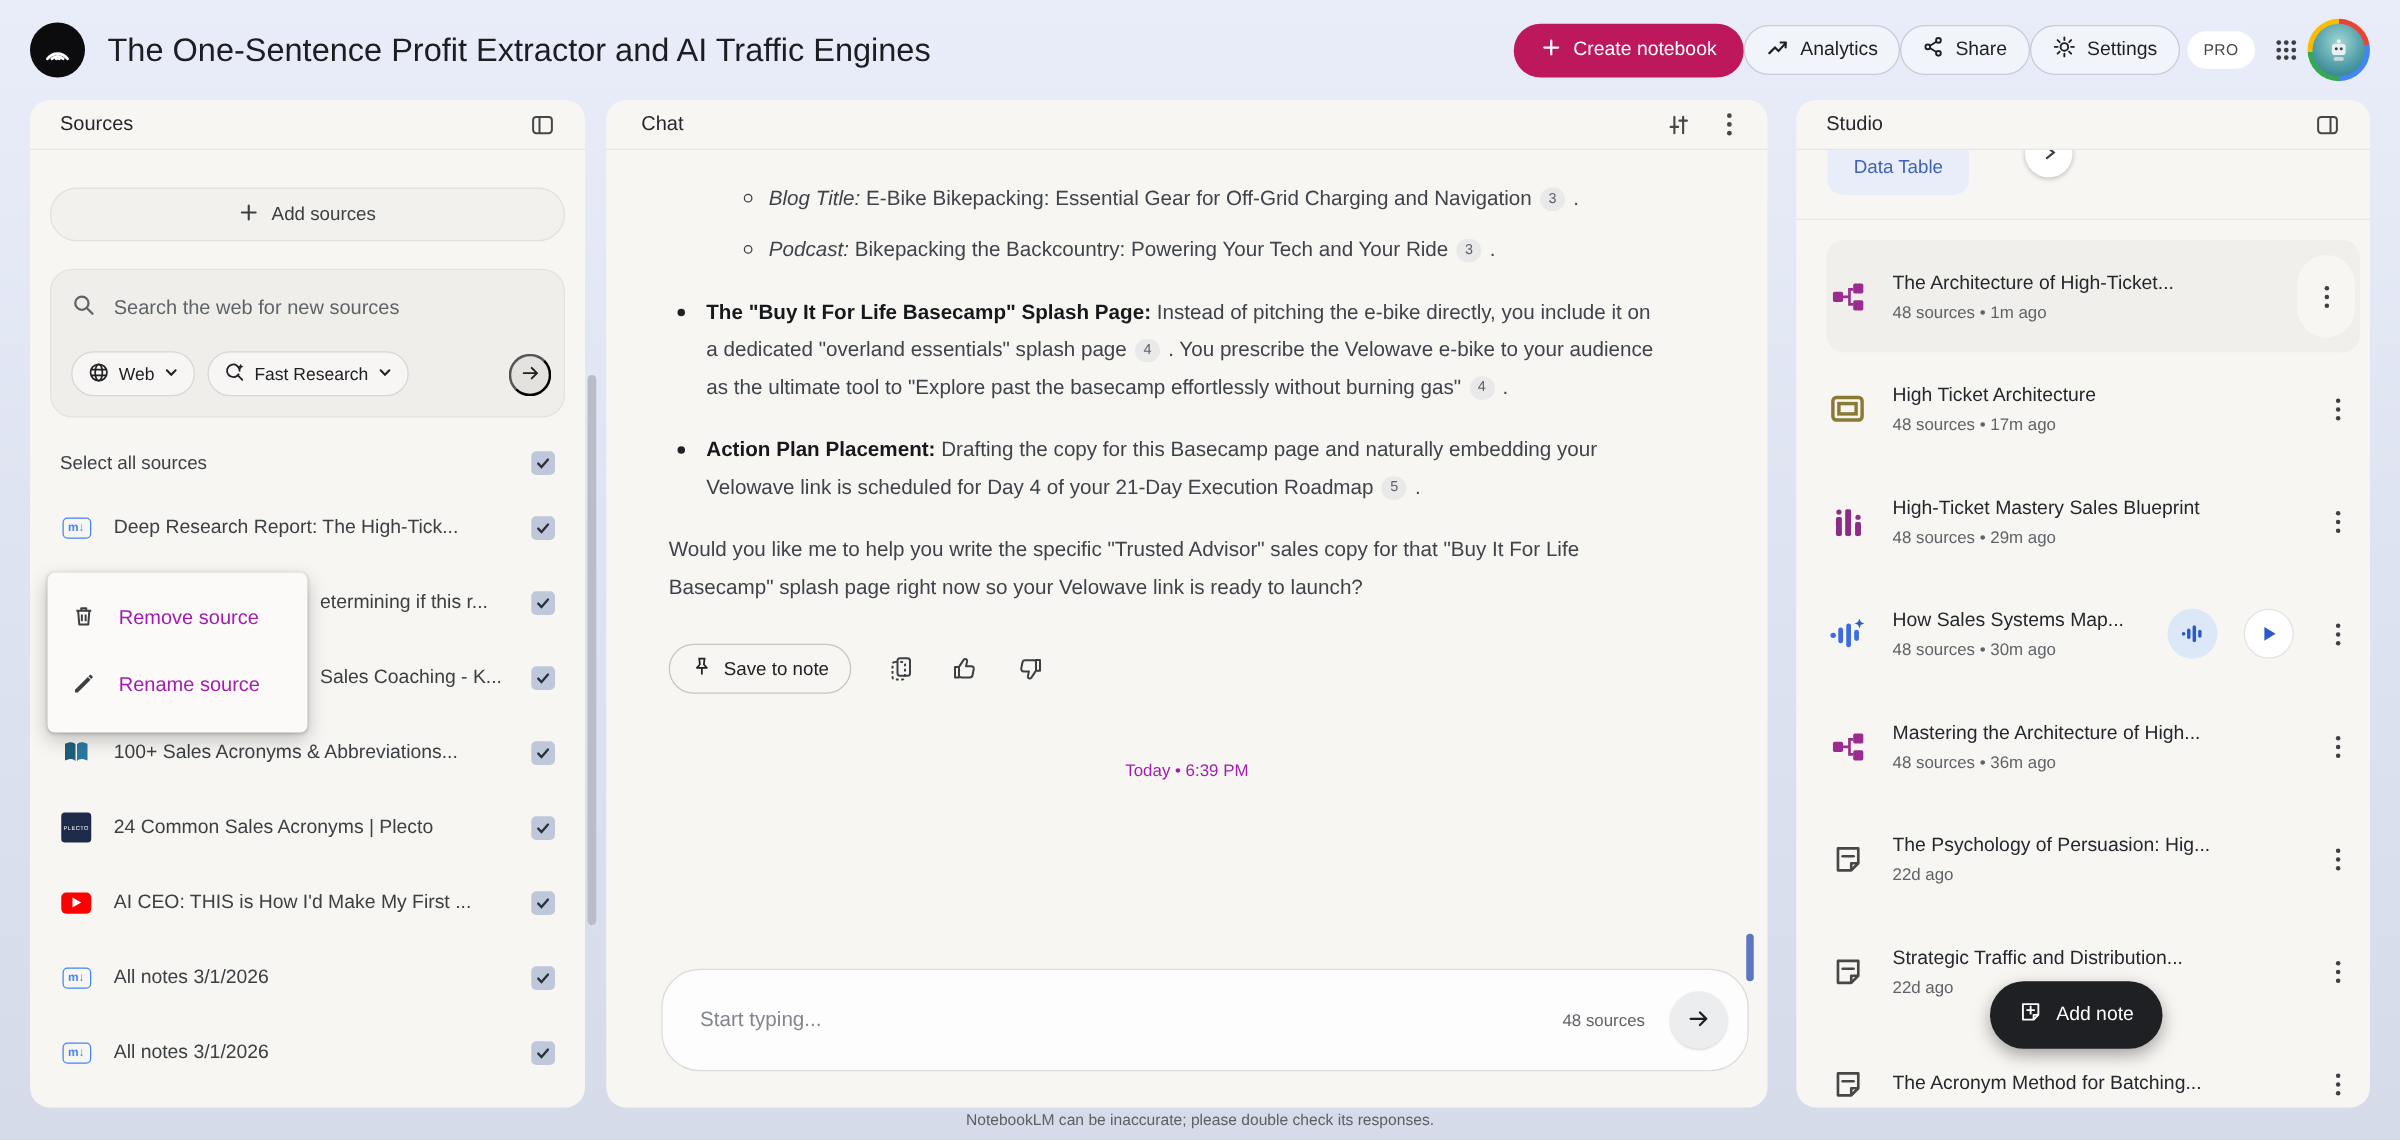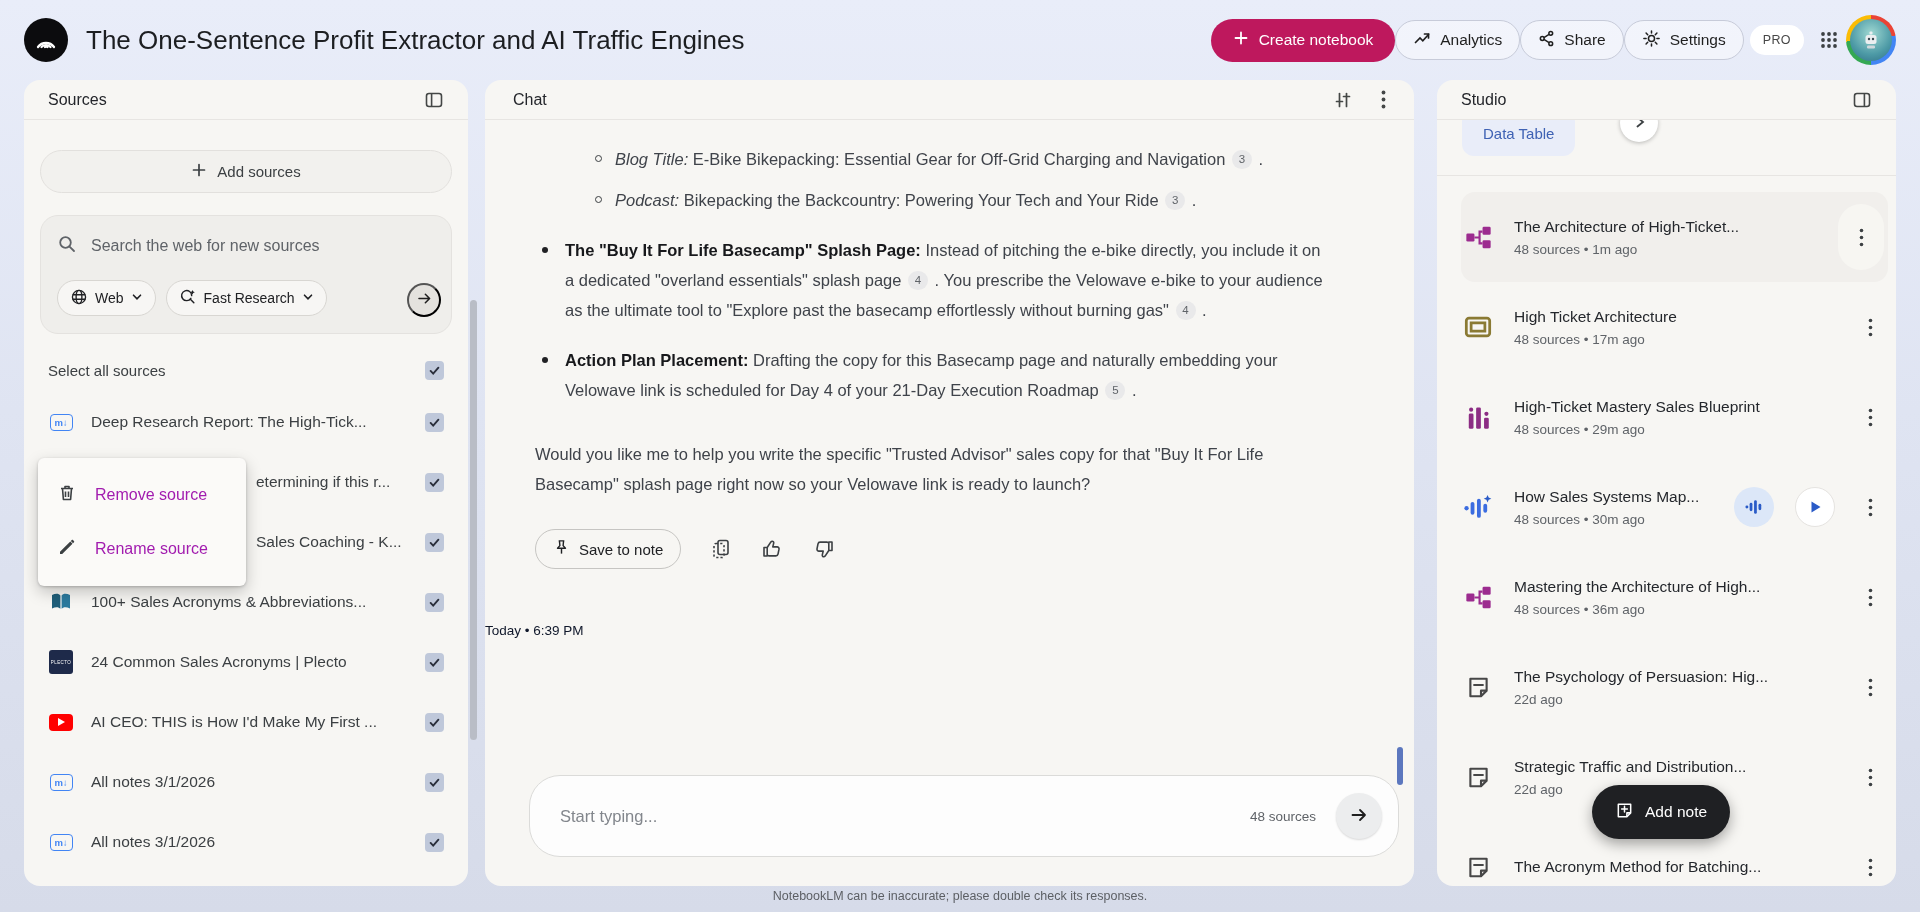--- a/index.html
+++ b/index.html
@@ -56,26 +56,26 @@
 
   
   .chat-head-icons { display:flex; align-items:center; gap:28px; }
   .icon-btn { background:none; border:none; cursor:pointer; display:flex; align-items:center; justify-content:center; padding:0; }
   .msgs { padding:24px 84px 0 50px; font-size:16.5px; line-height:30px; color:#3f434a; }
   .para { position:relative; }
   .para-sub { padding-left:80px; margin-bottom:11px; }
   .para-sub .omark { position:absolute; left:60px; top:11px; width:7px; height:7px; border:1.6px solid #3c4043; border-radius:50%; }
   .para-bullet { padding-left:30px; margin-top:20px; }
   .para-bullet .bmark { position:absolute; left:7px; top:12px; width:6px; height:6px; border-radius:50%; background:#202124; }
-  .para-plain { margin-top:34px; }
+  .para-plain { margin-top:20px; }
   .msgs strong { color:#17181b; }
   .cite { display:inline-flex; min-width:20px; height:19px; padding:0 6px; border-radius:10px; background:#e9e9ea; color:#5f6368; font-size:11.5px; align-items:center; justify-content:center; vertical-align:2px; margin:0 2px; cursor:pointer; }
   .actions-row { margin:30px 0 0 50px; display:flex; align-items:center; gap:30px; }
   .save-pill { height:40px; border:1px solid #c6c5c2; background:transparent; border-radius:21px; padding:0 17px; display:flex; align-items:center; gap:9px; font-size:15px; color:#202124; font-family:inherit; cursor:pointer; }
-  .ts { text-align:left; margin-top:54px; font-size:13.5px; color:#0f172a; }
+  .ts { text-align:center; margin-top:54px; font-size:13.5px; color:#a21caf; }
   .input-bar { position:absolute; left:44px; right:15px; bottom:29px; height:82px; background:#fdfdfd; border:1px solid #dbdbd9; border-radius:31px; display:flex; align-items:center; padding:0 16px 0 30px; }
   .ph { flex:1; font-size:16.5px; color:#82868c; }
   .srccount { font-size:13.5px; color:#5f6368; margin-right:20px; }
   .send-btn { width:46px; height:46px; border-radius:50%; border:none; background:#ecedee; box-shadow:0 1px 2px rgba(0,0,0,.15); display:flex; align-items:center; justify-content:center; cursor:pointer; }
   .chat-thumb { position:absolute; right:11px; top:667px; width:6px; height:38px; border-radius:3px; background:#5c77be; }
 
   
   .chip-strip { height:56px; border-bottom:1px solid #e7e5e2; position:relative; overflow:hidden; }
   .dt-chip { position:absolute; left:25px; top:-10px; height:46px; padding:0 21px; background:#e9edf9; border-radius:12px; color:#3f62b4; font-size:15px; display:flex; align-items:center; cursor:pointer; }
   .chip-next { position:absolute; left:183px; top:-16px; width:38px; height:38px; border-radius:50%; background:#fff; box-shadow:0 1px 4px rgba(0,0,0,.25); display:flex; align-items:center; justify-content:flex-end; padding-right:12px; cursor:pointer; border:none; }

